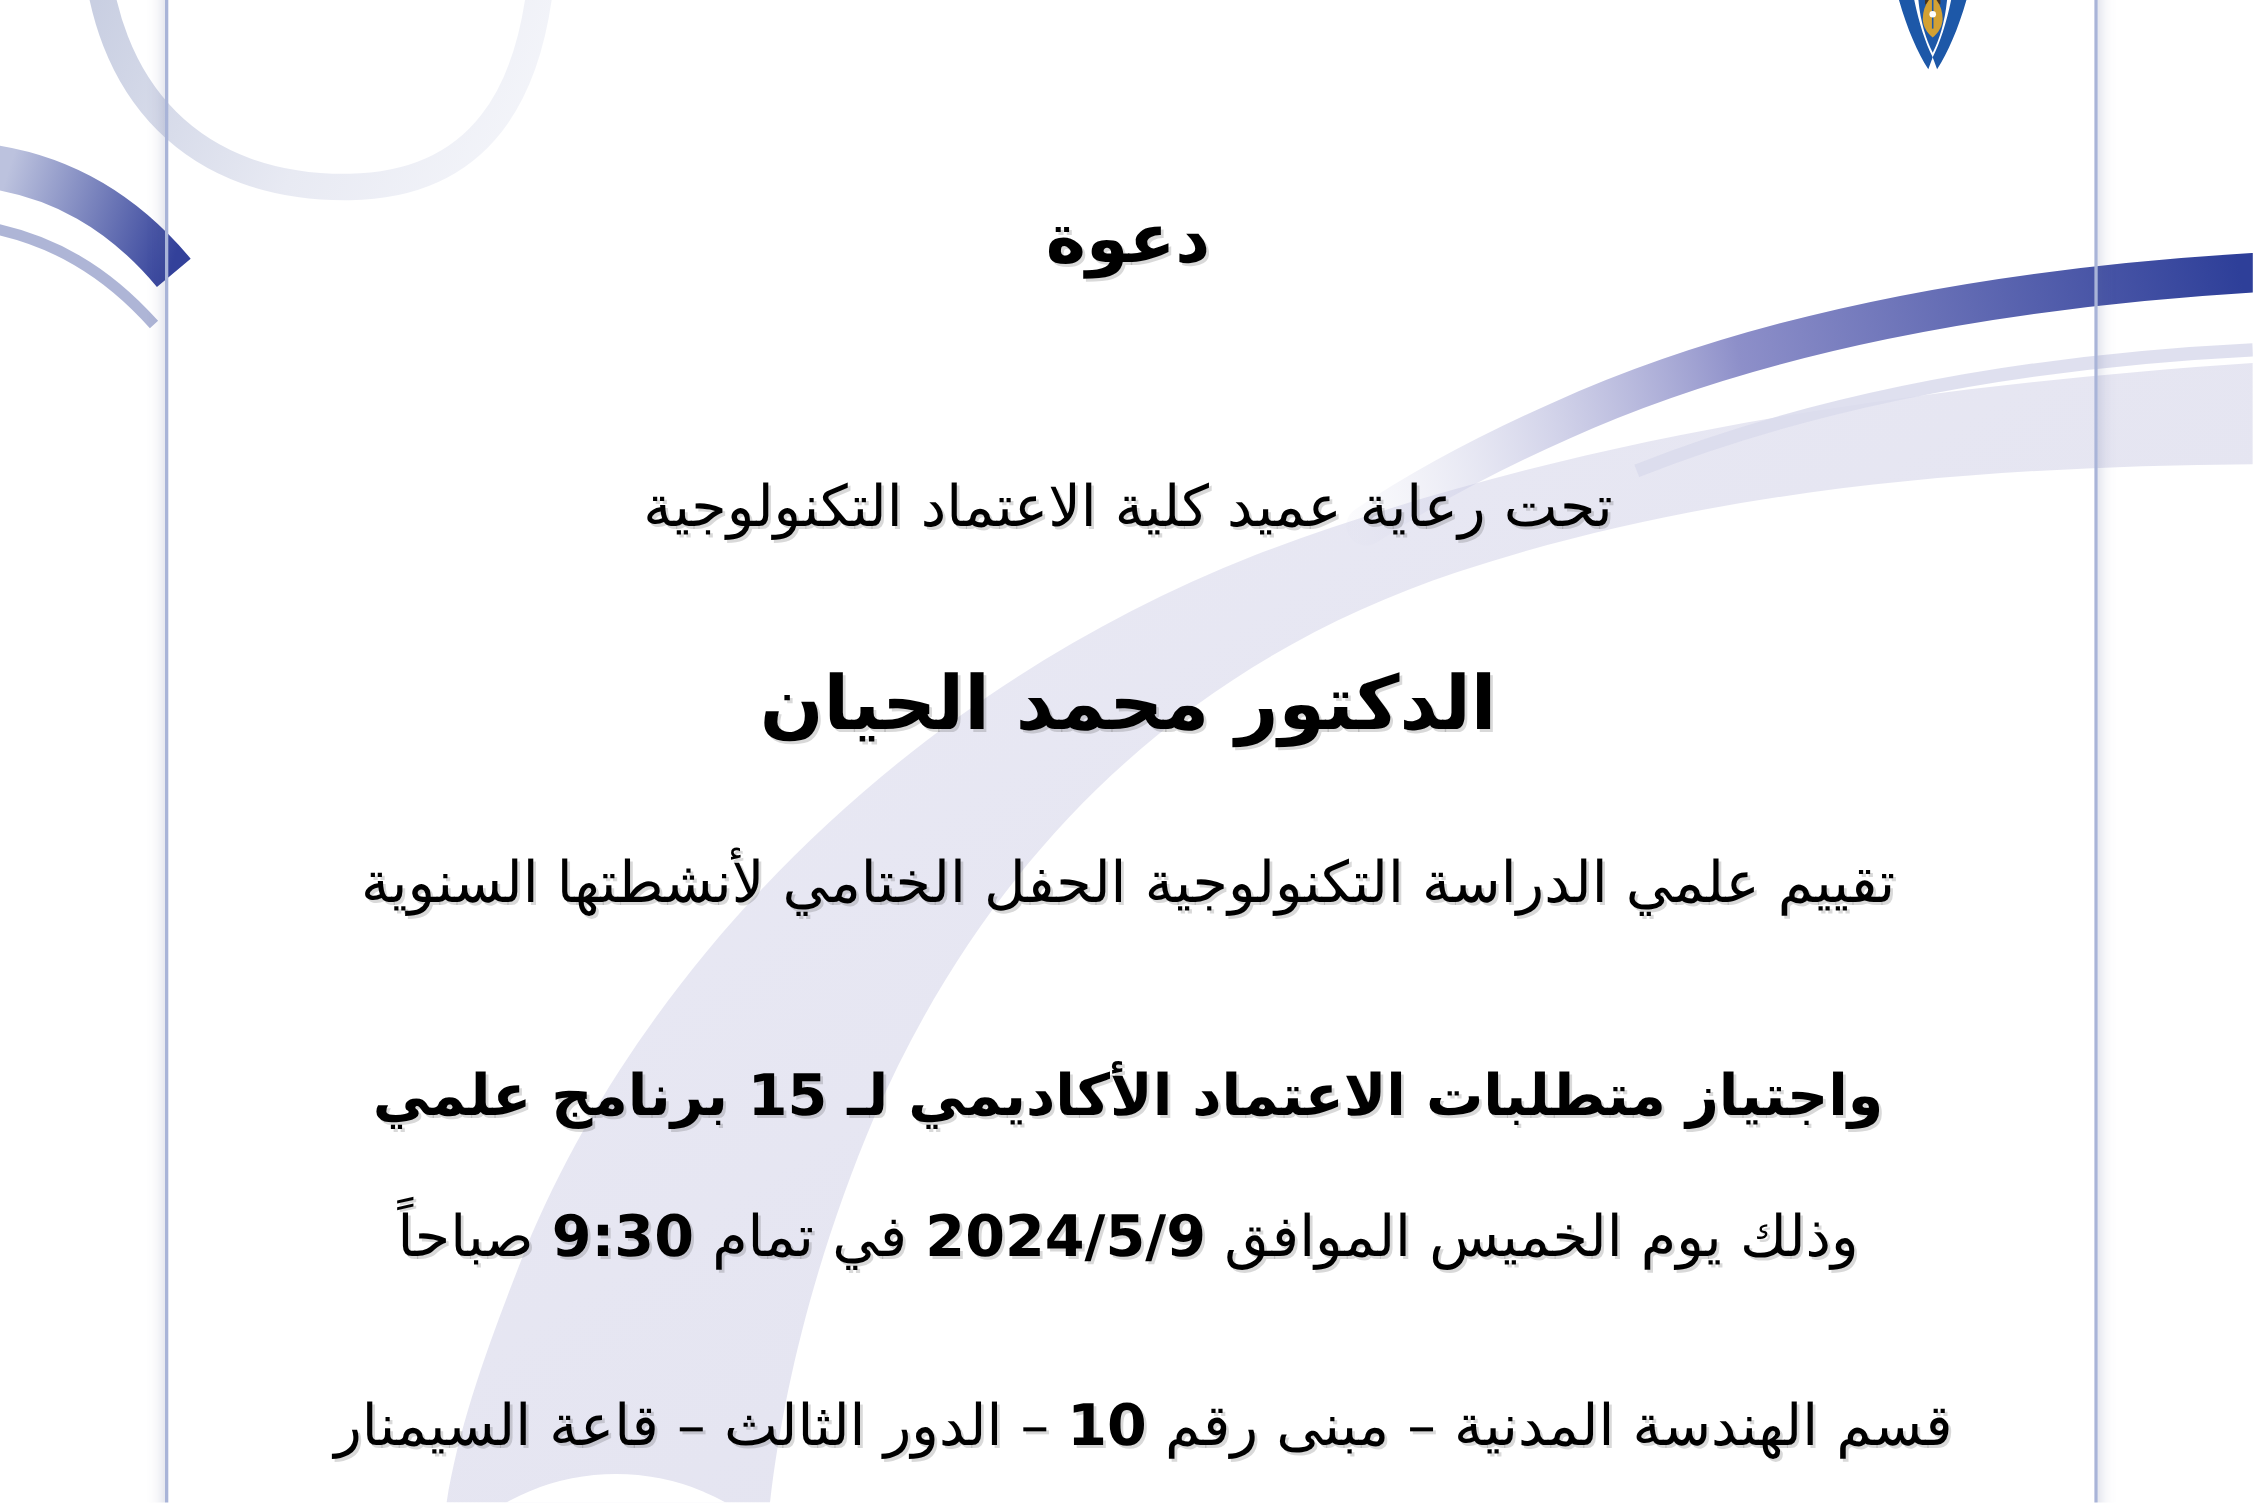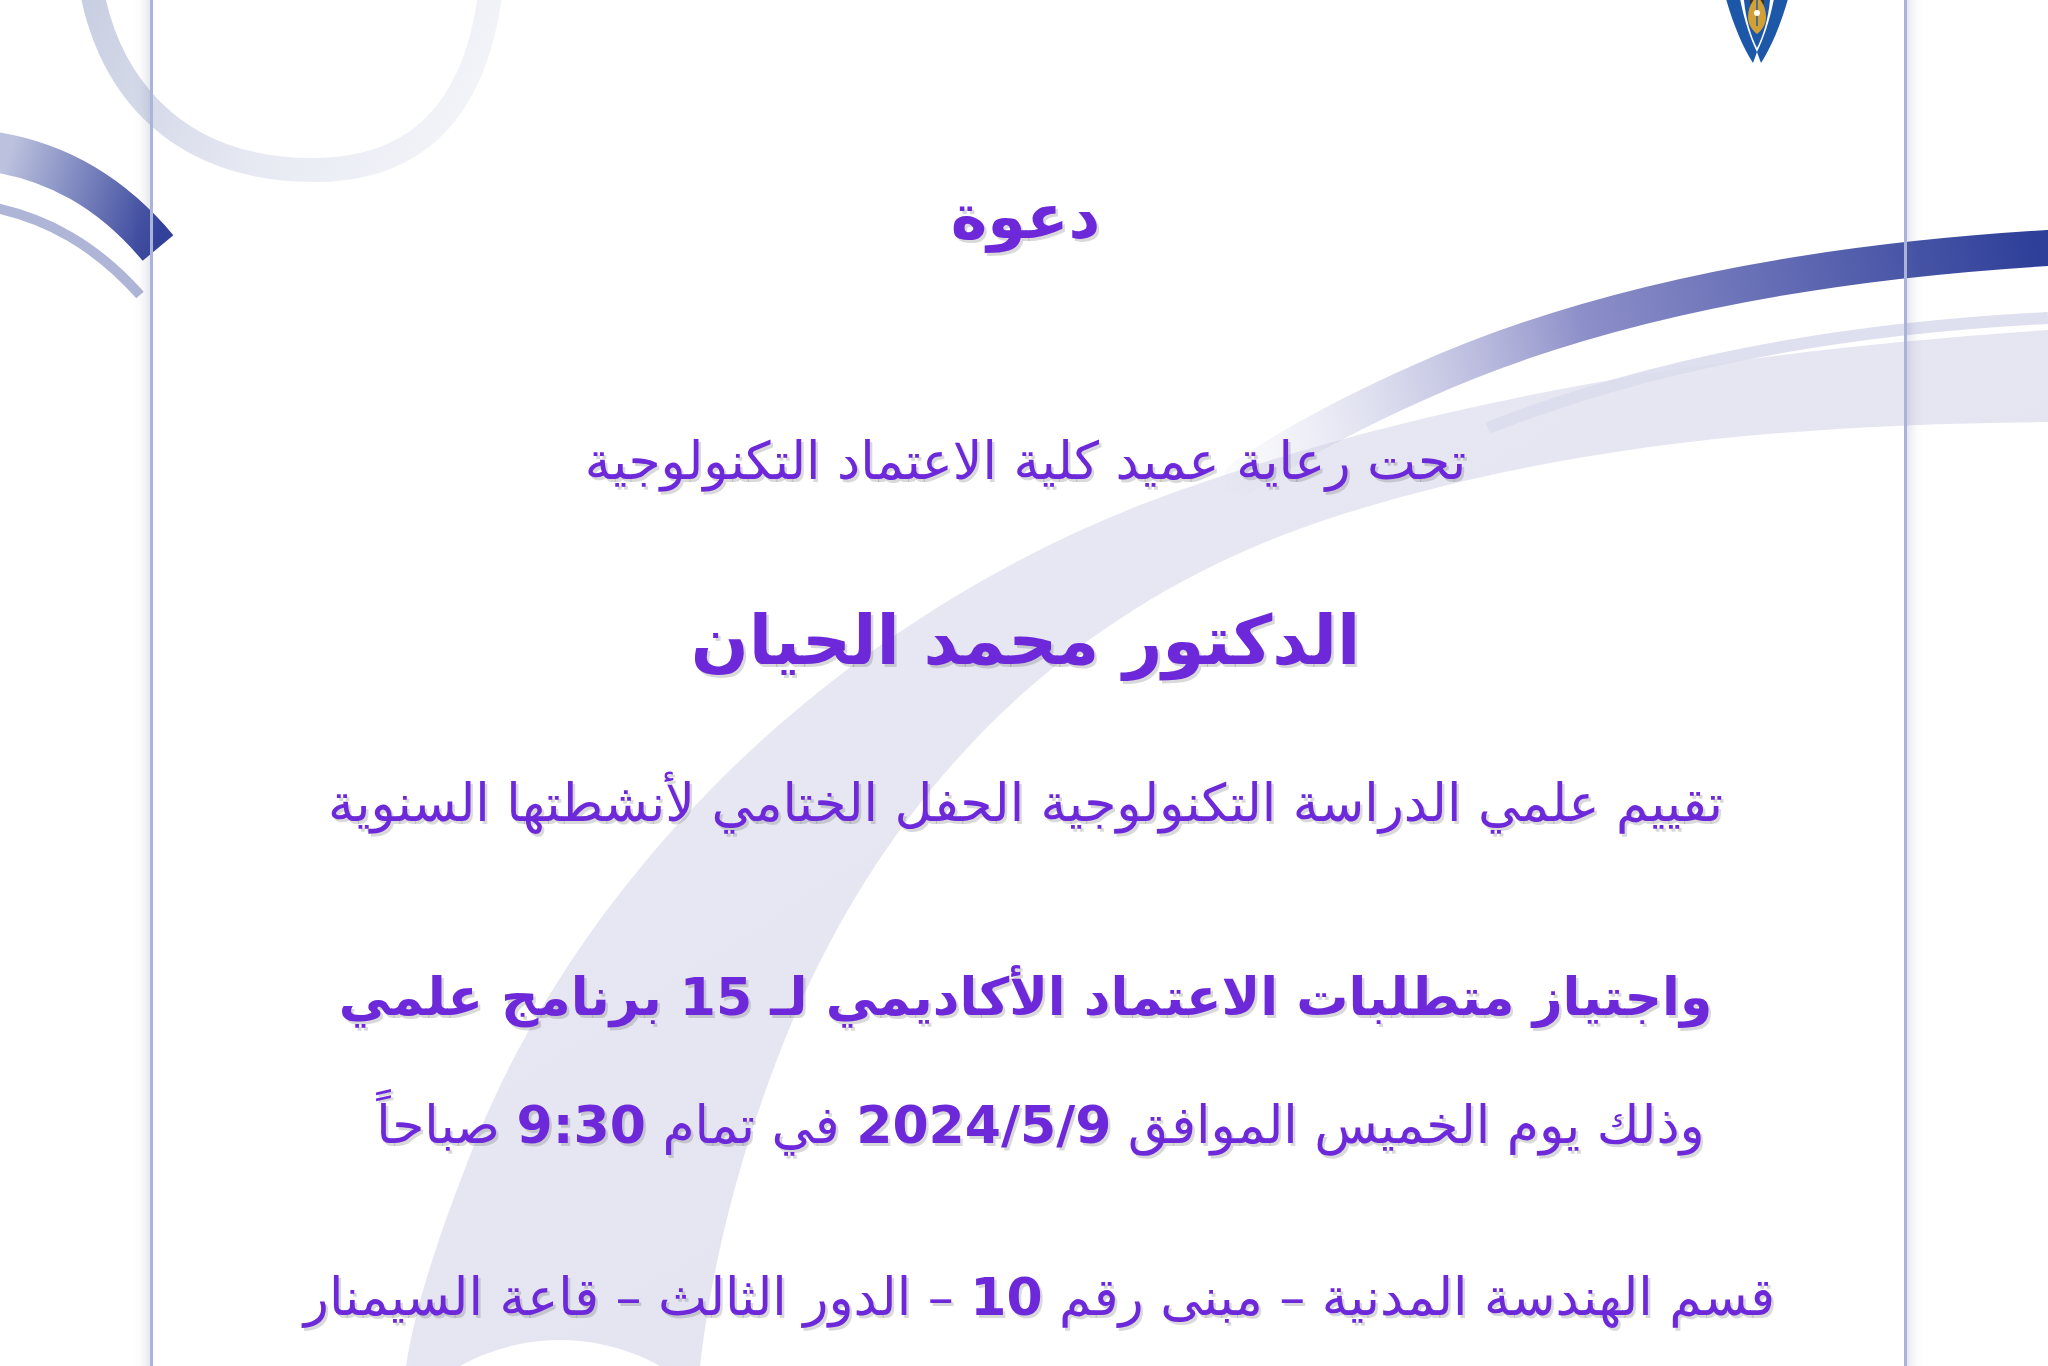--- a/index.html
+++ b/index.html
@@ -17,30 +17,30 @@
     z-index:1;background:transparent;
   }
   .logo{
     position:absolute;left:1695px;top:0;width:125px;height:67px;
     overflow:hidden;z-index:2;
   }
   .line{
     position:absolute;left:150px;width:1751px;
     direction:rtl;unicode-bidi:isolate;
     text-align:center;white-space:nowrap;
-    color:#6d28d9;z-index:3;
+    color:#000000;z-index:3;
     font-size:52px;line-height:1.45;
     text-shadow:2.5px 2.5px 0 rgba(80,80,80,.22);
   }
   .title{top:172px;font-size:62px;font-weight:700;}
   .l-patronage{top:424px;}
   .l-patron{top:592px;font-size:68px;font-weight:700;}
   .l-event{top:766px;}
   .l-accred{top:960px;font-weight:700;}
-  .l-datetime{top:1088px;padding-left:15px;}
+  .l-datetime{top:1088px;}
   .l-location{top:1260px;margin-left:14px;}
   .num{font-weight:700;}
 </style>
 </head>
 <body>
 
 <svg class="bg-svg" width="2048" height="1366" viewBox="0 0 2048 1366" aria-hidden="true">
   <defs>
     <linearGradient id="gLav" x1="0" y1="0" x2="1" y2="1">
       <stop offset="0" stop-color="#eaeaf5"></stop>

